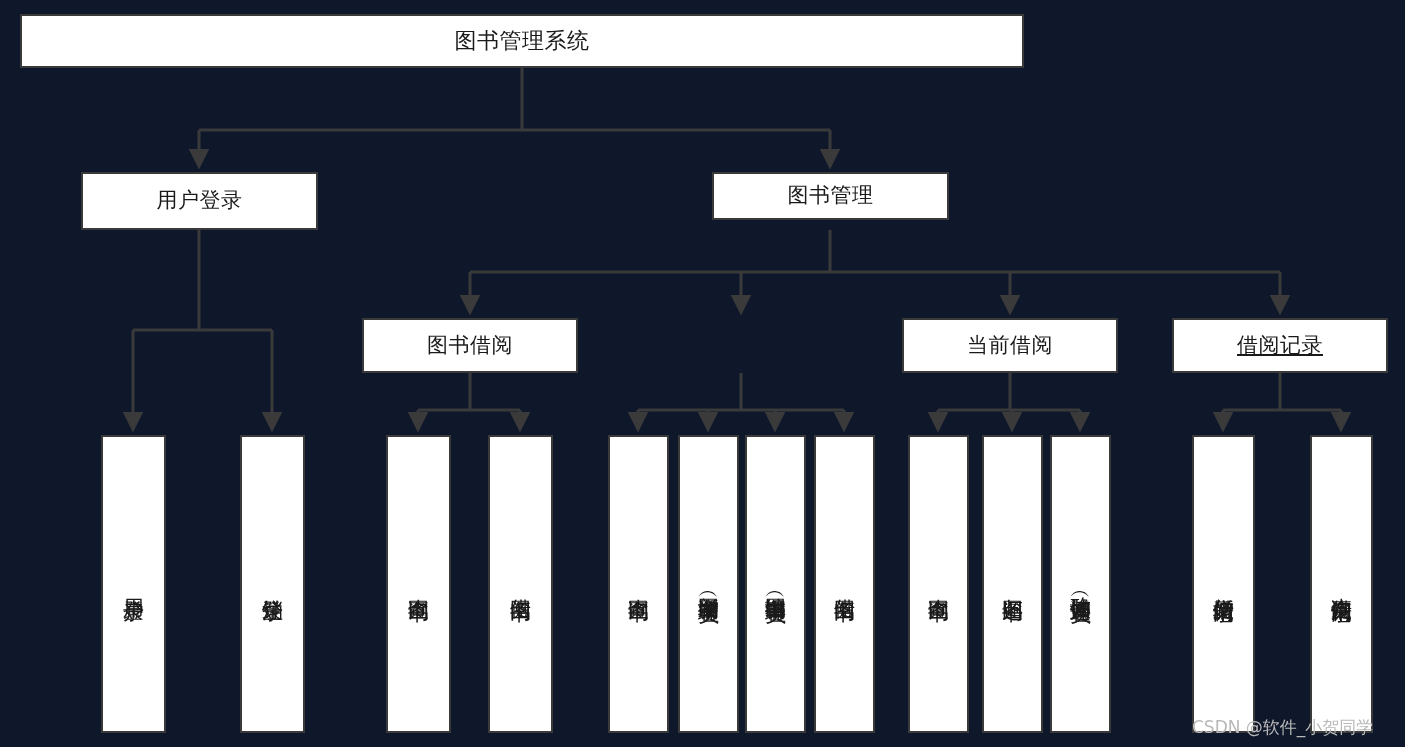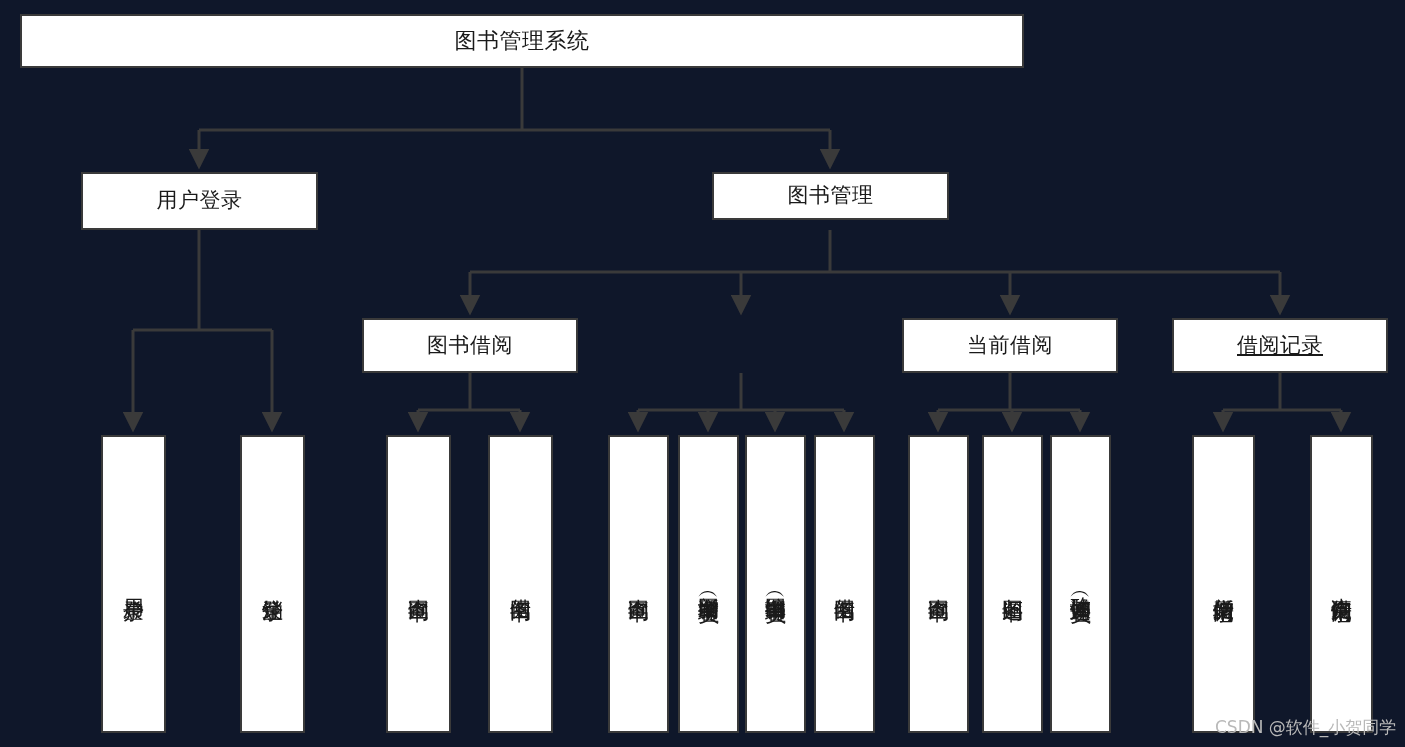--- a/index.html
+++ b/index.html
@@ -54,21 +54,20 @@
   .node-root .node-h { font-size: 22px; }
   .watermark {
     position: absolute;
     left: 1192px;
     top: 716px;
     font-size: 17px;
     color: #b9b9b9;
     white-space: nowrap;
     z-index: 3;
     font-family: "DejaVu Sans", "Liberation Sans", sans-serif;
-    padding-left: 23px;
   }
 </style>
 </head>
 <body>
 
 <div id="canvas">
 
   <svg id="edges" viewBox="0 0 1405 747" xmlns="http://www.w3.org/2000/svg">
     <defs>
       <marker id="arrow" viewBox="0 0 12 12" refX="10" refY="6" markerWidth="7" markerHeight="7" orient="auto-start-reverse">

